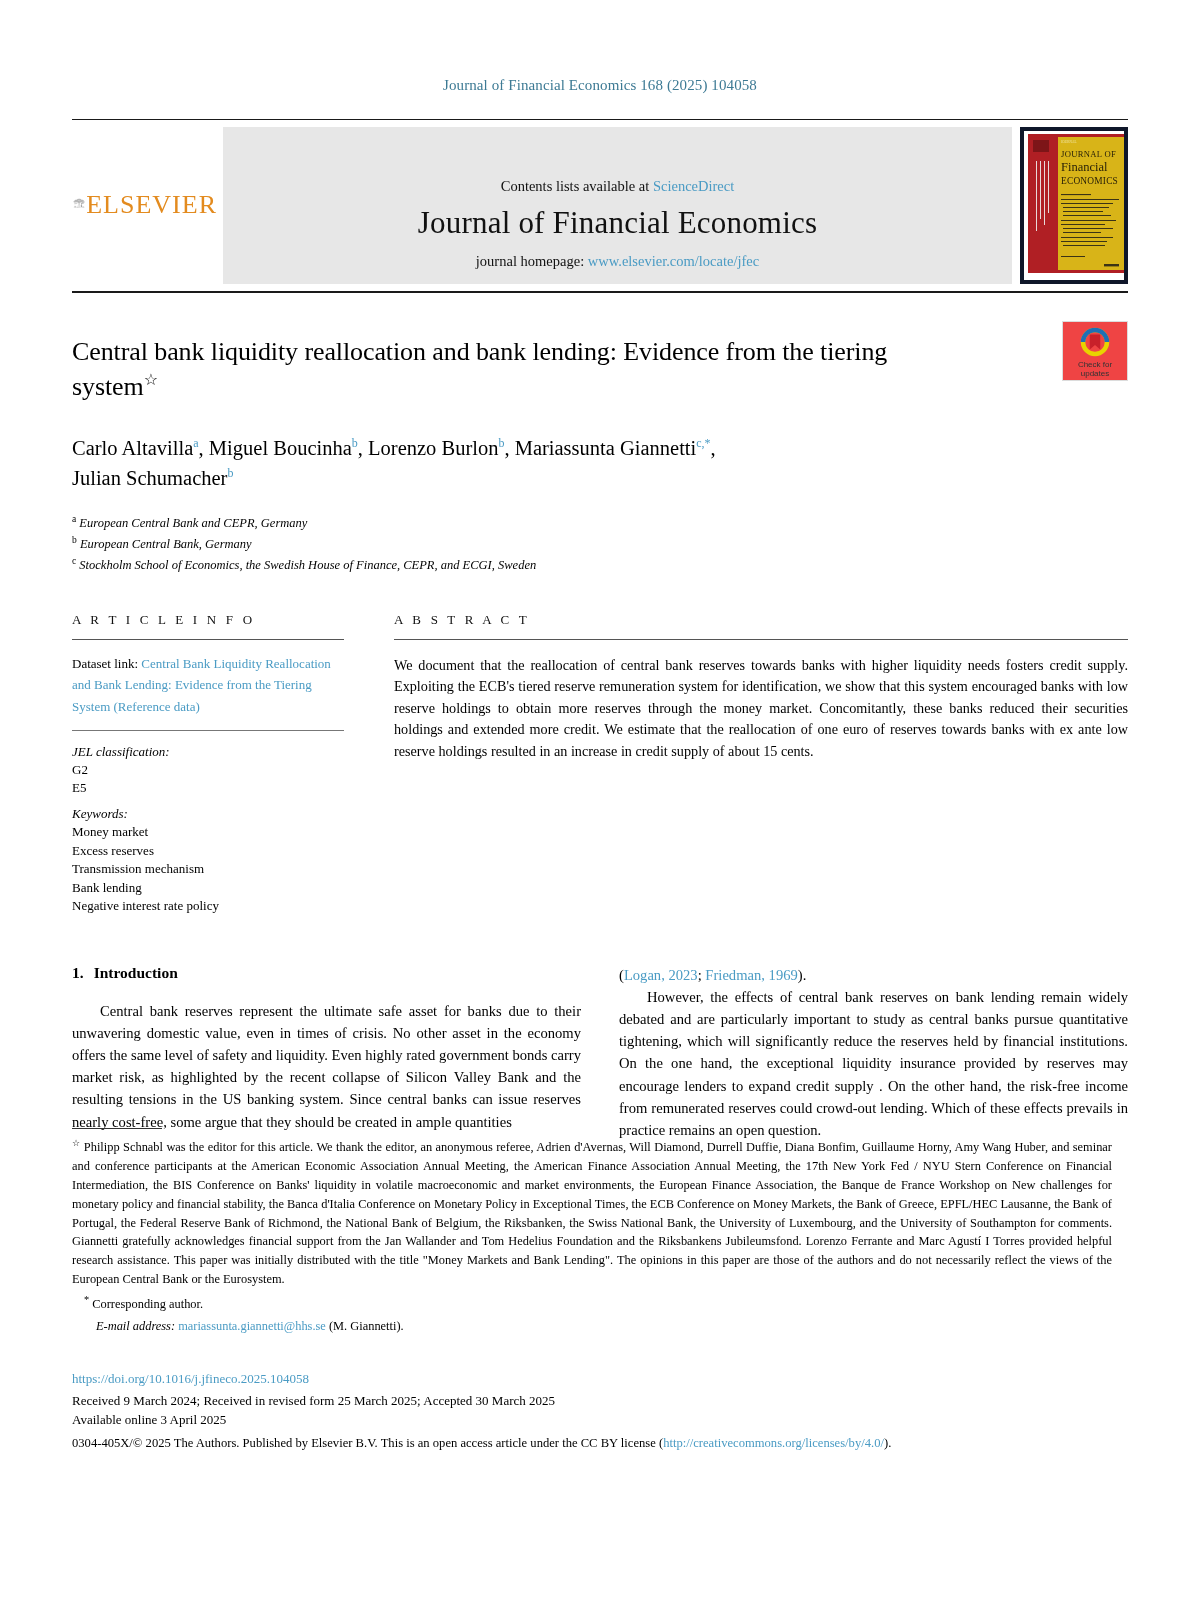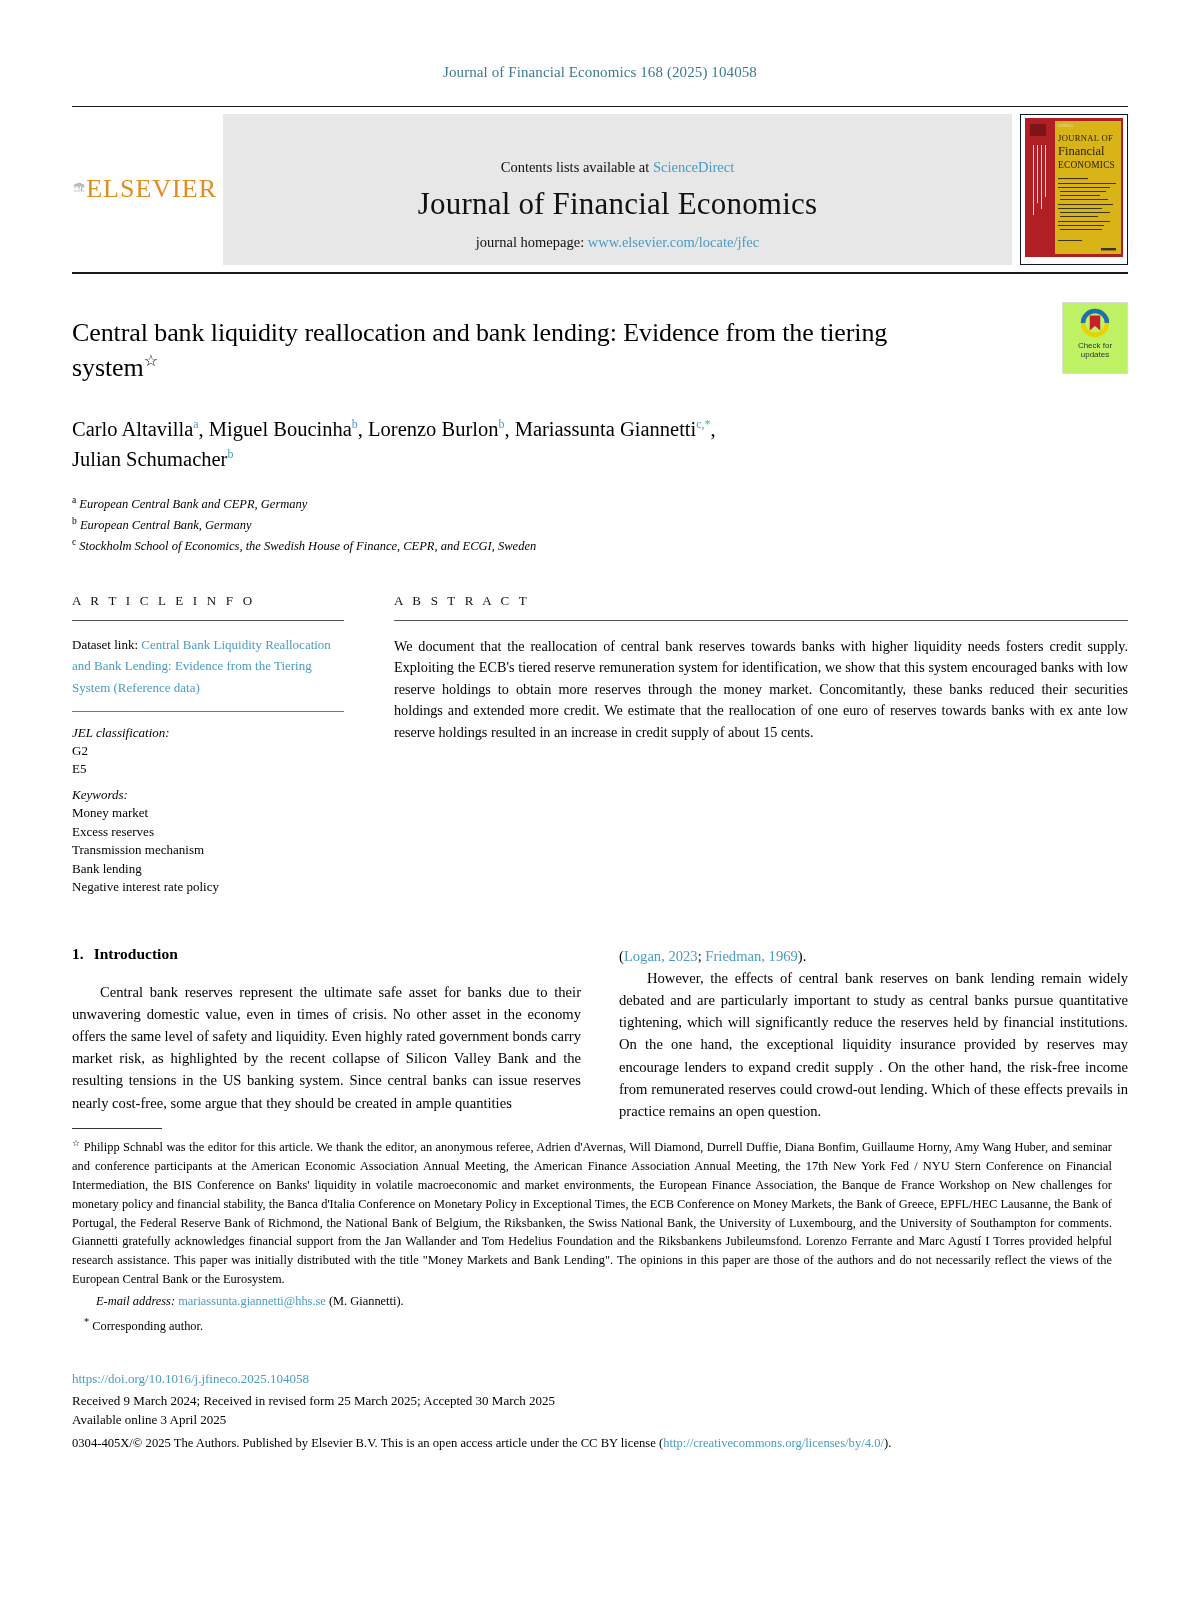--- a/index.html
+++ b/index.html
@@ -11,21 +11,21 @@
     font-family: "Liberation Serif", "DejaVu Serif", serif;
     color: #000;
     position: relative;
     overflow: hidden;
   }
   .page {
     position: relative;
     width: 1200px;
     height: 1599px;
     background: #fff;
-    padding: 0 72px;
+    padding: 13px 72px;
   }
 
   
   .runhead {
     text-align: center;
     color: #3d7a94;
     font-size: 15px;
     padding-top: 64px;
     letter-spacing: 0.1px;
   }
@@ -79,21 +79,21 @@
     color: #111;
     margin: 10px 0 12px;
   }
   .homepage-line { font-size: 14.5px; color: #111; }
   .homepage-line a { color: #4a9bc4; text-decoration: none; }
 
   .cover-thumb {
     flex: 0 0 108px;
     width: 108px;
     margin-left: 8px;
-    border: 1px solid #0f172a;
+    border: 4px solid #0f172a;
     background: #fff;
     position: relative;
     overflow: hidden;
   }
 
   
   .title-area { margin-top: 42px; position: relative; }
   .paper-title {
     font-size: 26px;
     line-height: 1.32;
@@ -101,22 +101,22 @@
     margin: 0;
     width: 880px;
     letter-spacing: -0.1px;
   }
   .paper-title .star { font-size: 16px; vertical-align: super; }
   .crossmark {
     position: absolute;
     right: 0;
     top: -14px;
     width: 66px;
-    height: 72px;
-    background: #bef264;
+    height: 60px;
+    background: #ef4444;
     border: 1px solid #dcdcdc;
     display: flex;
     flex-direction: column;
     align-items: center;
     justify-content: flex-start;
     padding-top: 5px;
   }
   .crossmark .cm-label {
     font-family: "Liberation Sans", sans-serif;
     font-size: 8px;
@@ -417,22 +417,22 @@
 
     <div class="bcol">
       <p class="body-p noindent"><span>(</span><a href="#">Logan, 2023</a><span>; </span><a href="#">Friedman, 1969</a><span>).</span></p>
       <p class="body-p">However, the effects of central bank reserves on bank lending remain widely debated and are particularly important to study as central banks pursue quantitative tightening, which will significantly reduce the reserves held by financial institutions. On the one hand, the exceptional liquidity insurance provided by reserves may encourage lenders to expand credit supply . On the other hand, the risk-free income from remunerated reserves could crowd-out lending. Which of these effects prevails in practice remains an open question.</p>
     </div>
   </div>
 
   <div class="footnotes">
     <div class="fn-rule"></div>
     <p class="fn-text" style="margin:0"><sup>☆</sup> <span>Philipp Schnabl was the editor for this article. We thank the editor, an anonymous referee, Adrien d'Avernas, Will Diamond, Durrell Duffie, Diana Bonfim, Guillaume Horny, Amy Wang Huber, and seminar and conference participants at the American Economic Association Annual Meeting, the American Finance Association Annual Meeting, the 17th New York Fed / NYU Stern Conference on Financial Intermediation, the BIS Conference on Banks' liquidity in volatile macroeconomic and market environments, the European Finance Association, the Banque de France Workshop on New challenges for monetary policy and financial stability, the Banca d'Italia Conference on Monetary Policy in Exceptional Times, the ECB Conference on Money Markets, the Bank of Greece, EPFL/HEC Lausanne, the Bank of Portugal, the Federal Reserve Bank of Richmond, the National Bank of Belgium, the Riksbanken, the Swiss National Bank, the University of Luxembourg, and the University of Southampton for comments. Giannetti gratefully acknowledges financial support from the Jan Wallander and Tom Hedelius Foundation and the Riksbankens Jubileumsfond. Lorenzo Ferrante and Marc Agustí I Torres provided helpful research assistance. This paper was initially distributed with the title "Money Markets and Bank Lending". The opinions in this paper are those of the authors and do not necessarily reflect the views of the European Central Bank or the Eurosystem.</span></p>
+    <div class="fn-small"><sup>*</sup> <span>Corresponding author.</span></div>
     <div class="fn-small fn-email"><span class="it">E-mail address:</span> <a href="#">mariassunta.giannetti@hhs.se</a> <span>(M. Giannetti).</span></div>
-    <div class="fn-small"><sup>*</sup> <span>Corresponding author.</span></div>
   </div>
 
   <div class="pubinfo">
     <div class="doi-line"><a href="#">https://doi.org/10.1016/j.jfineco.2025.104058</a></div>
     <div>Received 9 March 2024; Received in revised form 25 March 2025; Accepted 30 March 2025</div>
     <div>Available online 3 April 2025</div>
     <div class="copyright"><span>0304-405X/© 2025 The Authors. Published by Elsevier B.V. This is an open access article under the CC BY license (</span><a href="#">http://creativecommons.org/licenses/by/4.0/</a><span>).</span></div>
   </div>
 
 </div>

